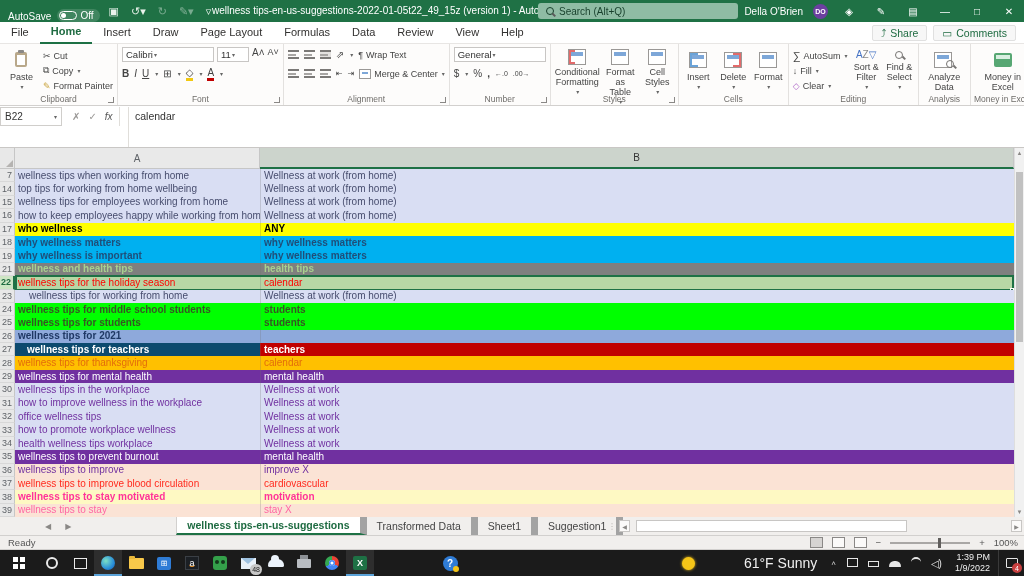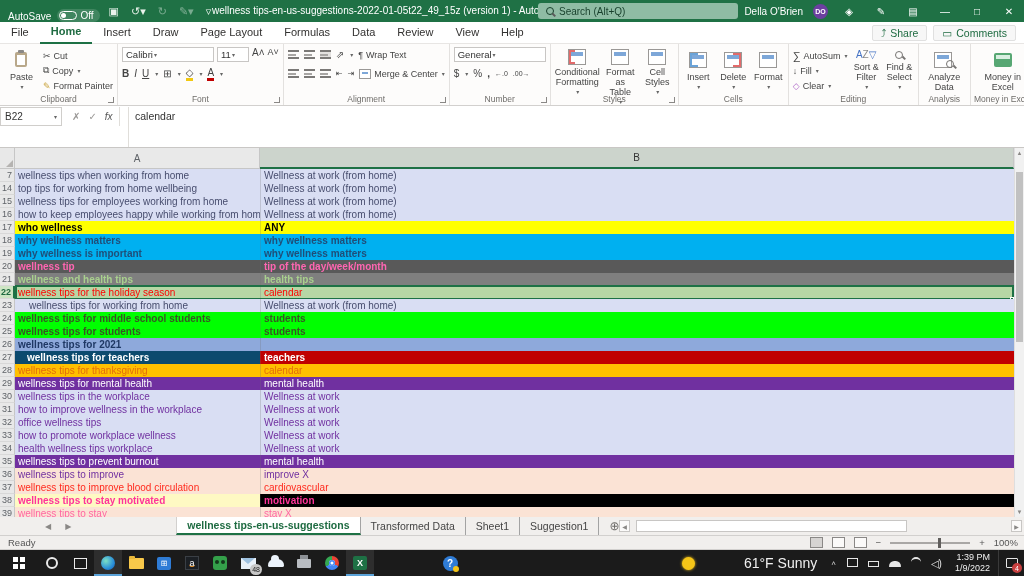--- a/index.html
+++ b/index.html
@@ -77,21 +77,21 @@
   .cA { width:245px; display:flex; align-items:center; padding-left:3px; white-space:nowrap; overflow:hidden; }
   .cB { flex:1; display:flex; align-items:center; padding-left:3px; white-space:nowrap; overflow:hidden; border-left:1px solid rgba(110,110,110,0.25); }
   .grid-row.selected .rowhead { background:#cde5c4; color:#1e6b41; border-right:2px solid #1e7145; font-weight:bold; }
   .sel-outline { position:absolute; left:15px; top:-1px; right:0; bottom:-1px; border:2px solid #1e7145; pointer-events:none; }
   .fill-handle { position:absolute; right:-2px; bottom:-3px; width:4px; height:4px; background:#1e7145; border:1px solid #fff; }
 
   
   #sheetbar { top:517px; height:19px; background:#f1efed; border-bottom:1px solid #d2d0ce; display:flex; align-items:stretch; font-size:10.5px; color:#444; }
   .nav-arrows { display:flex; align-items:center; gap:14px; padding:0 10px 0 45px; color:#8a8886; font-size:8px; }
   .tabs-start-gap { width:95px; }
-  .sheet-tab { display:flex; align-items:center; padding:0 10px; border-right:1px solid #a3a3a3; }
+  .sheet-tab { display:flex; align-items:center; padding:0 10px; border-right:7px solid #a3a3a3; }
   .sheet-tab.active { background:#fff; color:#1e6b41; font-weight:bold; border-bottom:2px solid #1e7145; border-left:1px solid #d2d0ce; }
   .addsheet { display:flex; align-items:center; padding:0 10px; color:#6f6d6a; font-size:12px; }
   .hscroll { position:absolute; left:608px; right:2px; top:519px; height:14px; display:flex; align-items:center; gap:2px; }
   .hs-dots { color:#b0aeac; font-size:8px; letter-spacing:1px; }
   .hs-arrow { width:11px; height:12px; border:1px solid #c8c6c4; background:#fbfaf9; color:#8a8886; font-size:6px; display:flex; align-items:center; justify-content:center; }
   .hs-track { flex:1; height:12px; background:#f1efed; position:relative; }
   .hs-thumb { position:absolute; left:4px; width:72%; top:0; height:12px; background:#fff; border:1px solid #c8c6c4; }
 
   
   #statusbar { top:536px; height:14px; background:#f1efed; border-bottom:1px solid #d2d0ce; font-size:9.5px; color:#555; display:flex; align-items:center; }
@@ -464,25 +464,20 @@
         <div class="rowhead">18</div>
         <div class="cA" style="background: rgb(0, 176, 240); color: rgb(31, 78, 121); font-weight: 700;">why wellness matters</div>
         <div class="cB" style="background: rgb(0, 176, 240); color: rgb(31, 78, 121); font-weight: 700;">why wellness matters</div>
       </div>
       <div class="grid-row">
         <div class="rowhead">19</div>
         <div class="cA" style="background: rgb(0, 176, 240); color: rgb(31, 78, 121); font-weight: 700;">why wellness is important</div>
         <div class="cB" style="background: rgb(0, 176, 240); color: rgb(31, 78, 121); font-weight: 700;">why wellness matters</div>
       </div>
       <div class="grid-row">
-        <div class="rowhead">20</div>
-        <div class="cA" style="background: rgb(89, 89, 89); color: rgb(255, 102, 178); font-weight: 700;">wellness tip</div>
-        <div class="cB" style="background: rgb(89, 89, 89); color: rgb(255, 102, 178); font-weight: 700;">tip of the day/week/month</div>
-      </div>
-      <div class="grid-row">
         <div class="rowhead">21</div>
         <div class="cA" style="background: rgb(127, 127, 127); color: rgb(169, 208, 142); font-weight: 700;">wellness and health tips</div>
         <div class="cB" style="background: rgb(127, 127, 127); color: rgb(169, 208, 142); font-weight: 700;">health tips</div>
       </div>
       <div class="grid-row selected">
         <div class="rowhead">22</div>
         <div class="cA" style="background: rgb(183, 215, 165); color: rgb(255, 0, 0); font-weight: 400;">wellness tips for the holiday season</div>
         <div class="cB" style="background: rgb(183, 215, 165); color: rgb(255, 0, 0); font-weight: 400;">calendar</div>
         <div class="sel-outline">
           <div class="fill-handle"></div>
@@ -559,21 +554,21 @@
         <div class="cB" style="background: rgb(251, 227, 213); color: rgb(112, 48, 160); font-weight: 400;">improve X</div>
       </div>
       <div class="grid-row">
         <div class="rowhead">37</div>
         <div class="cA" style="background: rgb(251, 227, 213); color: rgb(255, 42, 30); font-weight: 400;">wellness tips to improve blood circulation</div>
         <div class="cB" style="background: rgb(251, 227, 213); color: rgb(255, 42, 30); font-weight: 400;">cardiovascular</div>
       </div>
       <div class="grid-row">
         <div class="rowhead">38</div>
         <div class="cA" style="background: #fef9c3; color: rgb(255, 51, 153); font-weight: 700;">wellness tips to stay motivated</div>
-        <div class="cB" style="background: #000000; color: rgb(255, 51, 153); font-weight: 700;">motivation</div>
+        <div class="cB" style="background: #fef9c3; color: rgb(255, 51, 153); font-weight: 700;">motivation</div>
       </div>
       <div class="grid-row">
         <div class="rowhead">39</div>
         <div class="cA" style="background: rgb(251, 227, 213); color: rgb(255, 102, 163); font-weight: 400;">wellness tips to stay</div>
         <div class="cB" style="background: rgb(251, 227, 213); color: rgb(255, 102, 163); font-weight: 400;">stay X</div>
       </div>
     </div>
   <div id="vscroll">
     <span class="arr" style="top:0">▲</span>
     <span class="thumb"></span>

